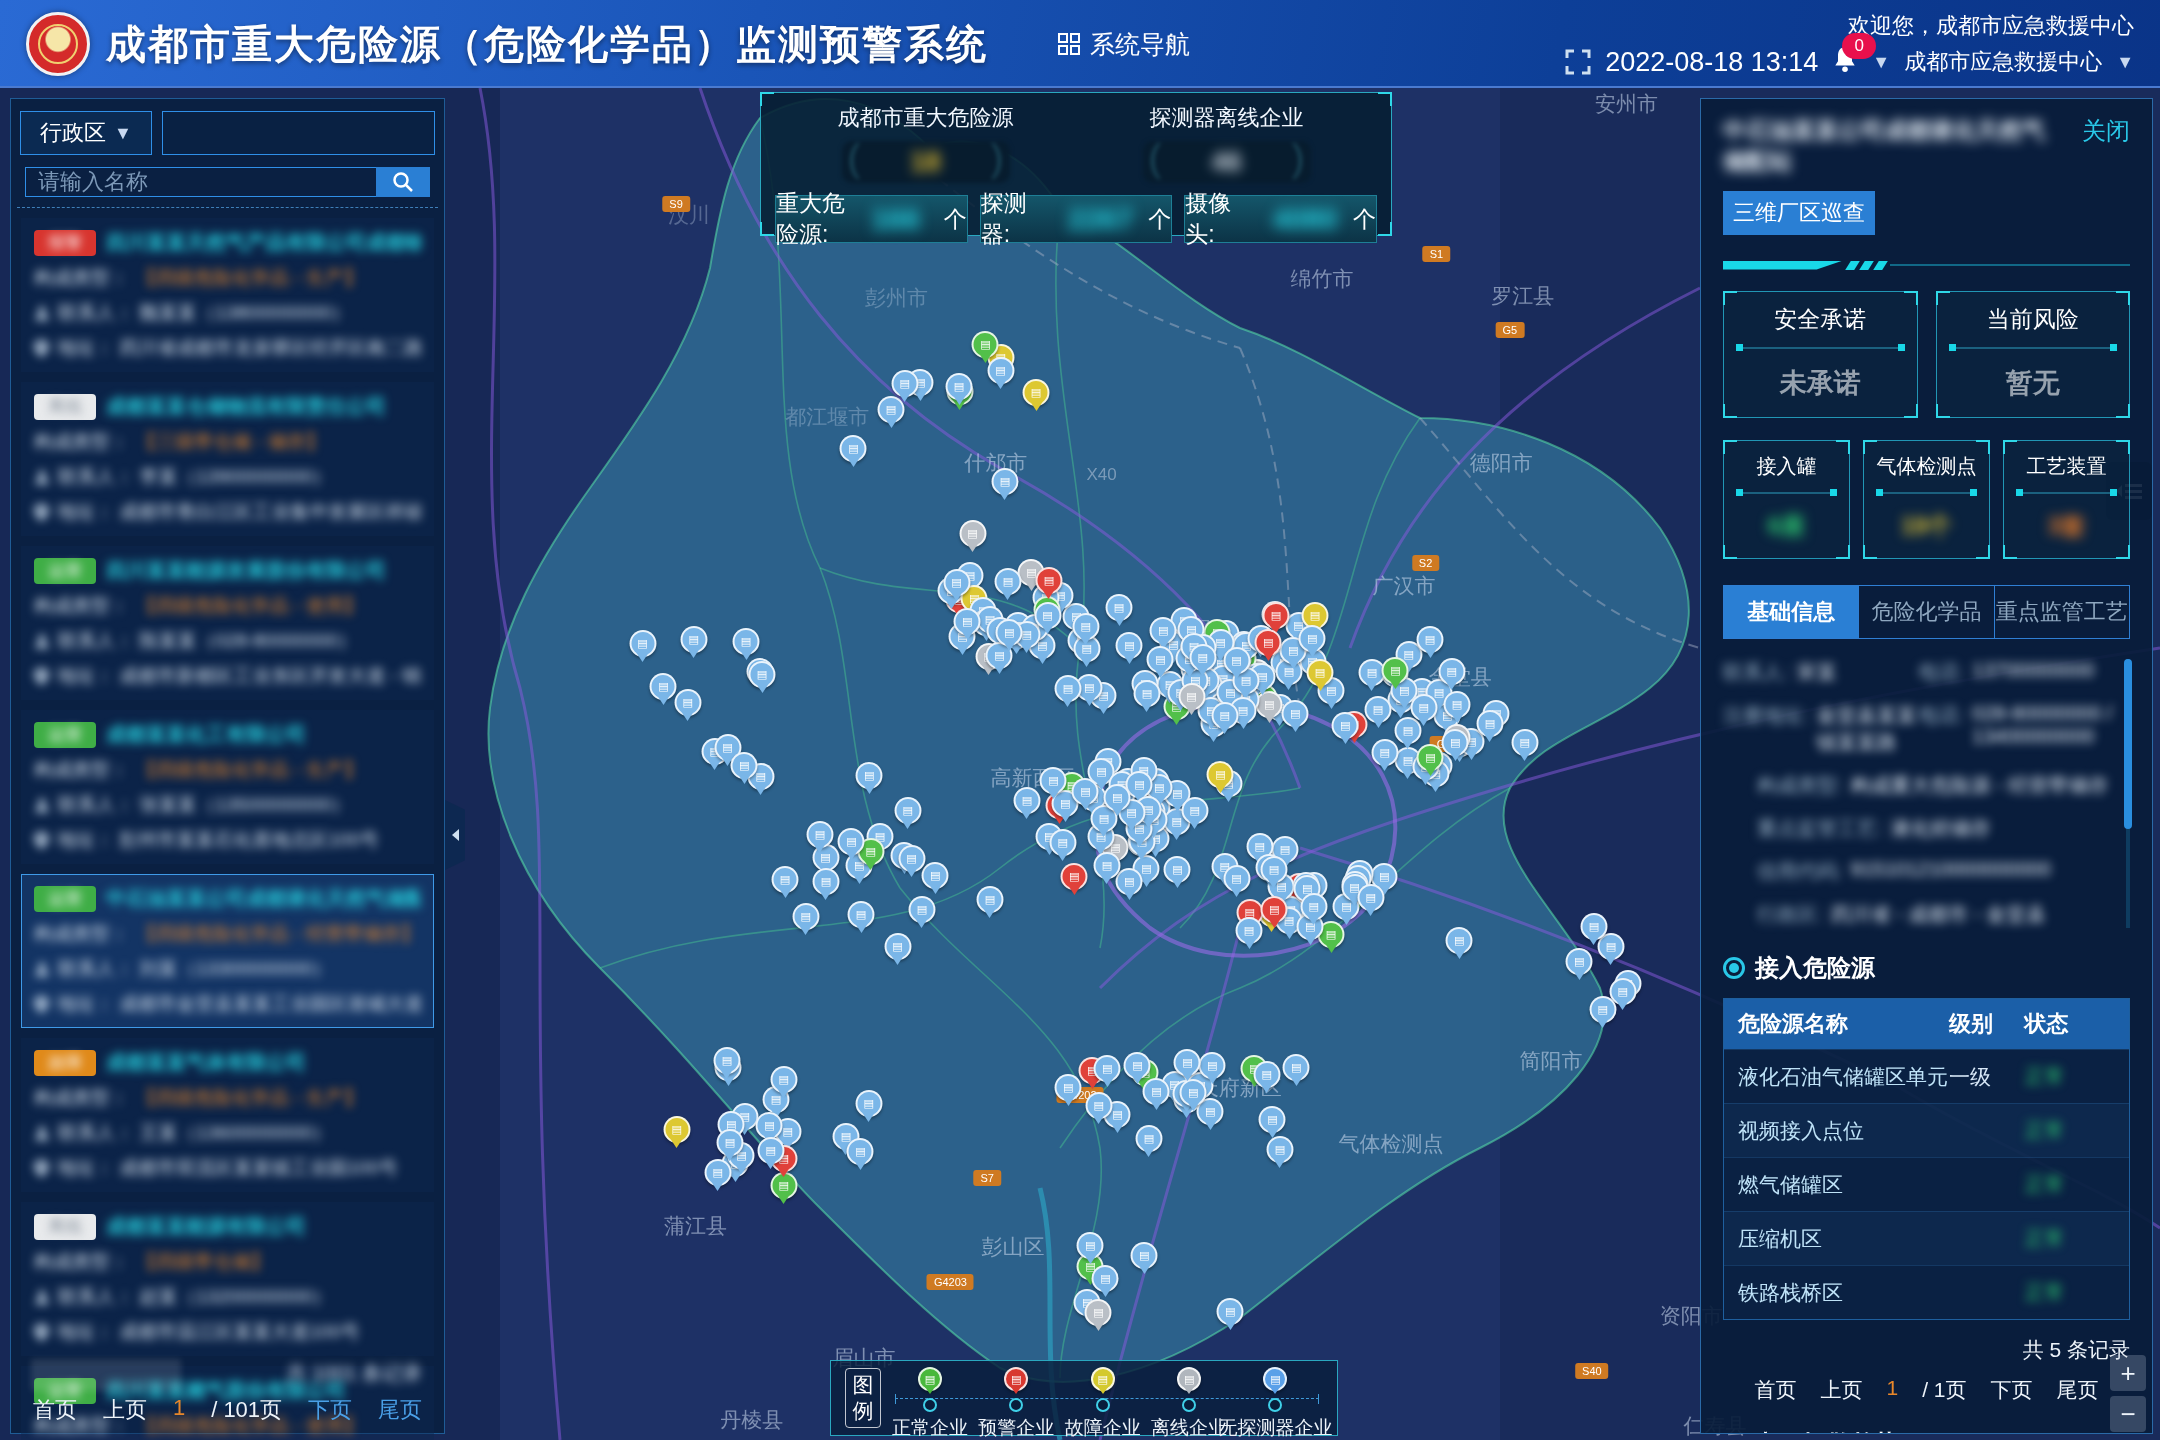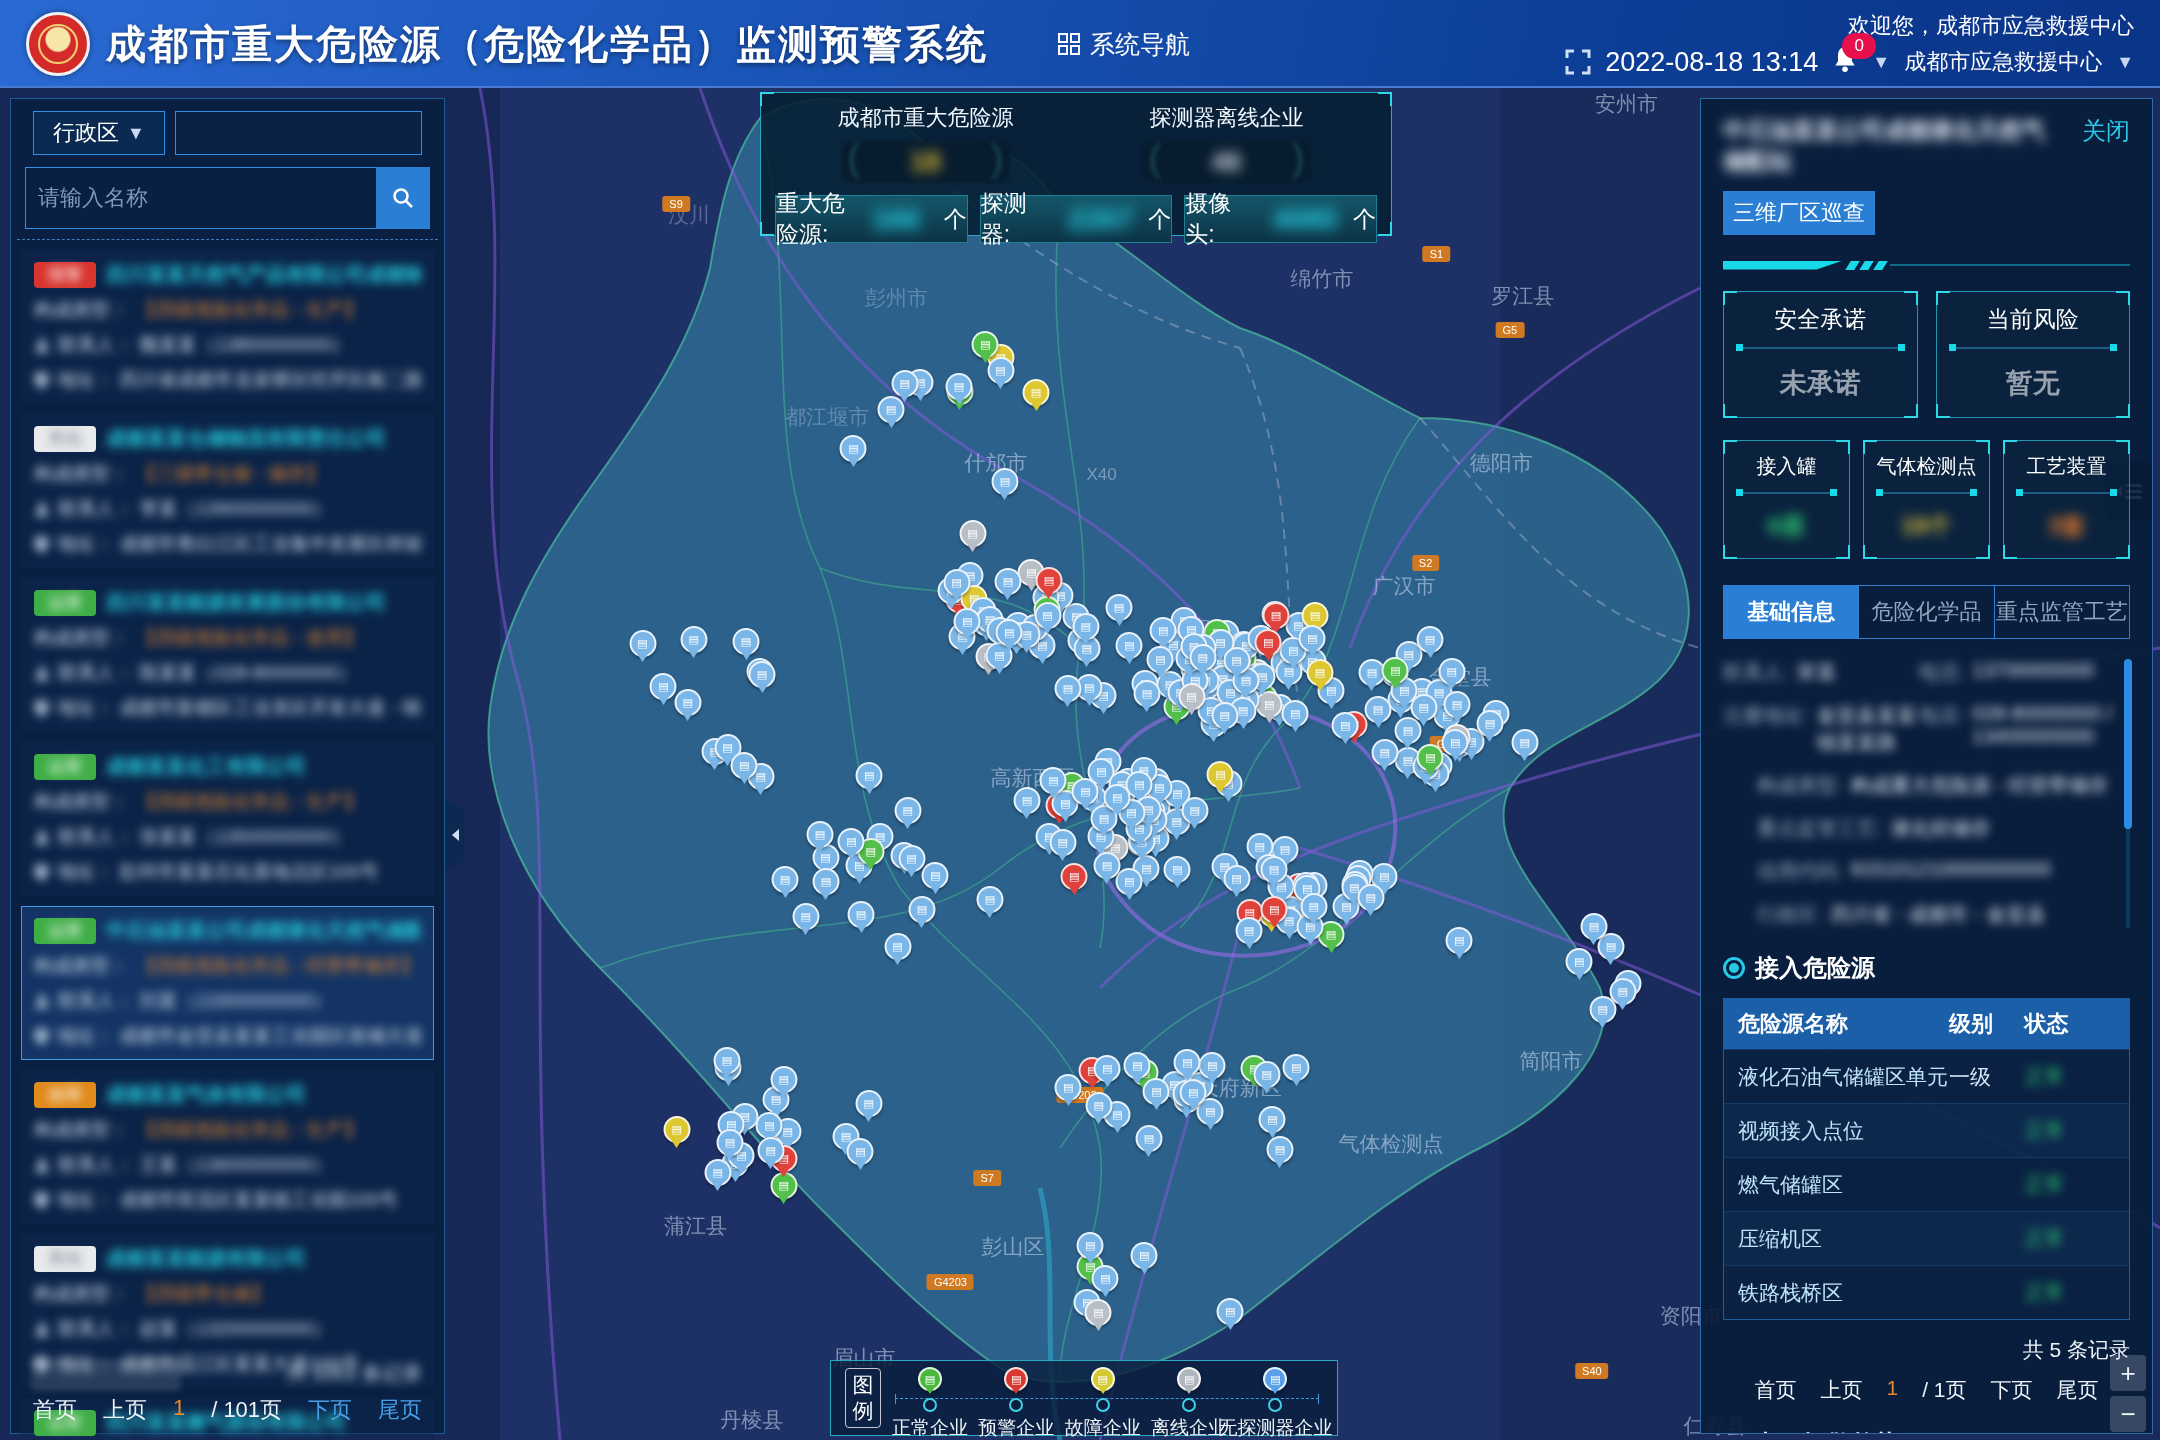--- a/index.html
+++ b/index.html
@@ -60,25 +60,25 @@
   .sc-value{font-size:27px;font-weight:bold;filter:blur(6px);}
   #stats-counters{display:flex;gap:12px;margin-top:12px;}
   .chip{flex:1;height:46px;display:flex;align-items:center;justify-content:center;gap:6px;
     background:linear-gradient(180deg,#14566a,#0c3346);border:1px solid #1e7f96;}
   .chip .ch-label{font-size:23px;color:#fff;}
   .chip .ch-value{font-size:29px;font-weight:bold;color:#27d8e8;min-width:84px;text-align:center;filter:blur(7px);}
   .chip .ch-unit{font-size:23px;color:#fff;}
   
   #sidebar{position:absolute;left:10px;top:98px;width:435px;height:1336px;z-index:10;
     box-sizing:border-box;padding:12px 0 0;background:rgba(9,31,64,.88);border:1px solid #1f5c96;}
-  #filter-row{display:flex;gap:10px;margin:0 22px;height:44px;}
+  #filter-row{display:flex;gap:10px;margin:0 9px;height:44px;}
   #region-select{width:130px;border:1px solid #2f8fe8;background:#0b2a52;display:flex;align-items:center;
     justify-content:center;gap:8px;font-size:22px;cursor:pointer;}
   #region-input{flex:1;border:1px solid #2f8fe8;background:rgba(10,35,70,.55);}
-  #search-row{display:flex;margin:12px 14px 0;height:62px;}
+  #search-row{display:flex;margin:12px 14px 0;height:30px;}
   #search-input{flex:1;background:transparent;border:1px solid #2f8fe8;border-right:none;color:#cfe0f0;
     font-size:22px;padding:0 12px;outline:none;font-family:inherit;}
   #search-input::placeholder{color:#7d99b8;}
   #search-btn{width:54px;background:#2a7fd4;border:none;display:flex;align-items:center;justify-content:center;cursor:pointer;}
   #list-sep{border-bottom:1px dashed #3f7fb8;margin:10px 6px 0;}
   #company-list{margin:10px 10px 0;display:flex;flex-direction:column;gap:10px;}
   .s-item{background:rgba(13,40,80,.45);padding:10px 12px;border:1px solid transparent;cursor:pointer;}
   .s-item.selected{border-color:#3f9ae8;background:rgba(28,70,130,.55);}
   .s-row1{display:flex;align-items:center;gap:10px;}
   .badge{min-width:50px;height:26px;border-radius:4px;display:inline-flex;align-items:center;justify-content:center;padding:0 6px;}

